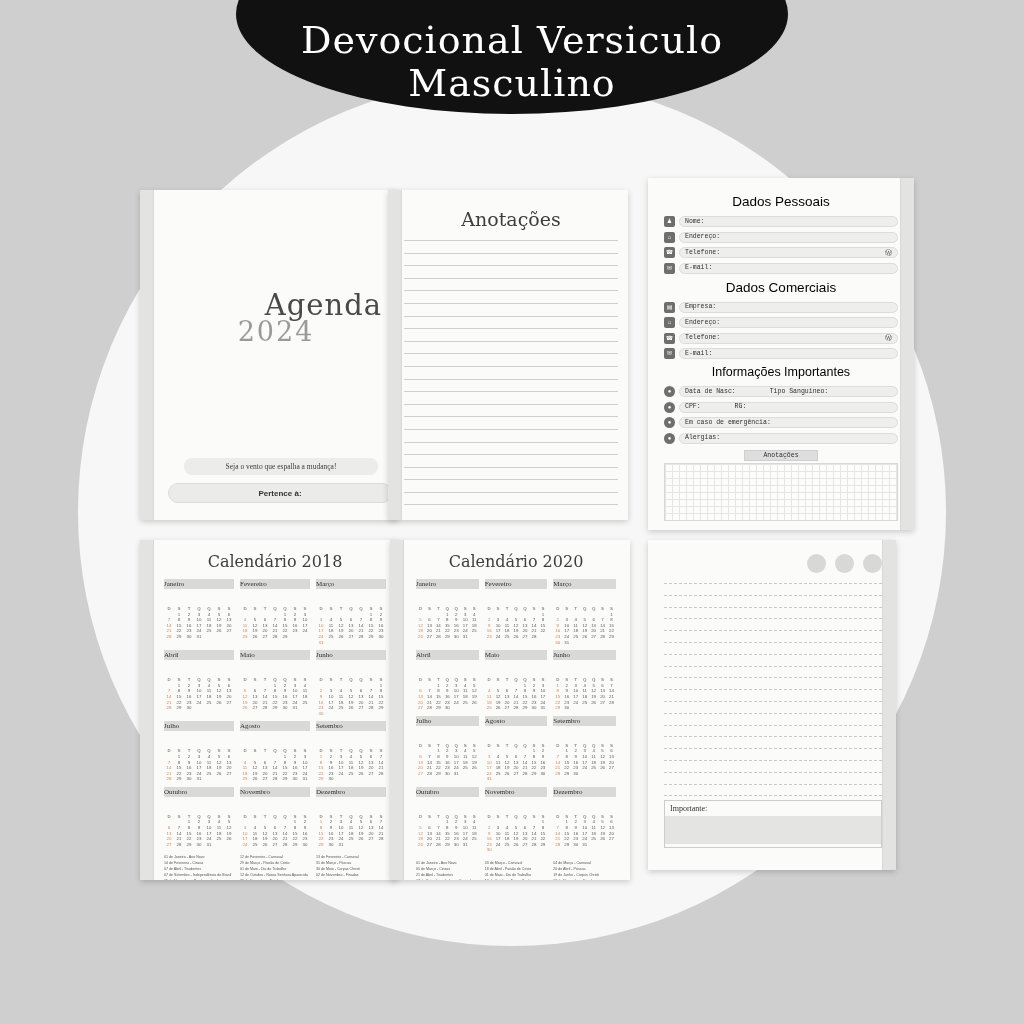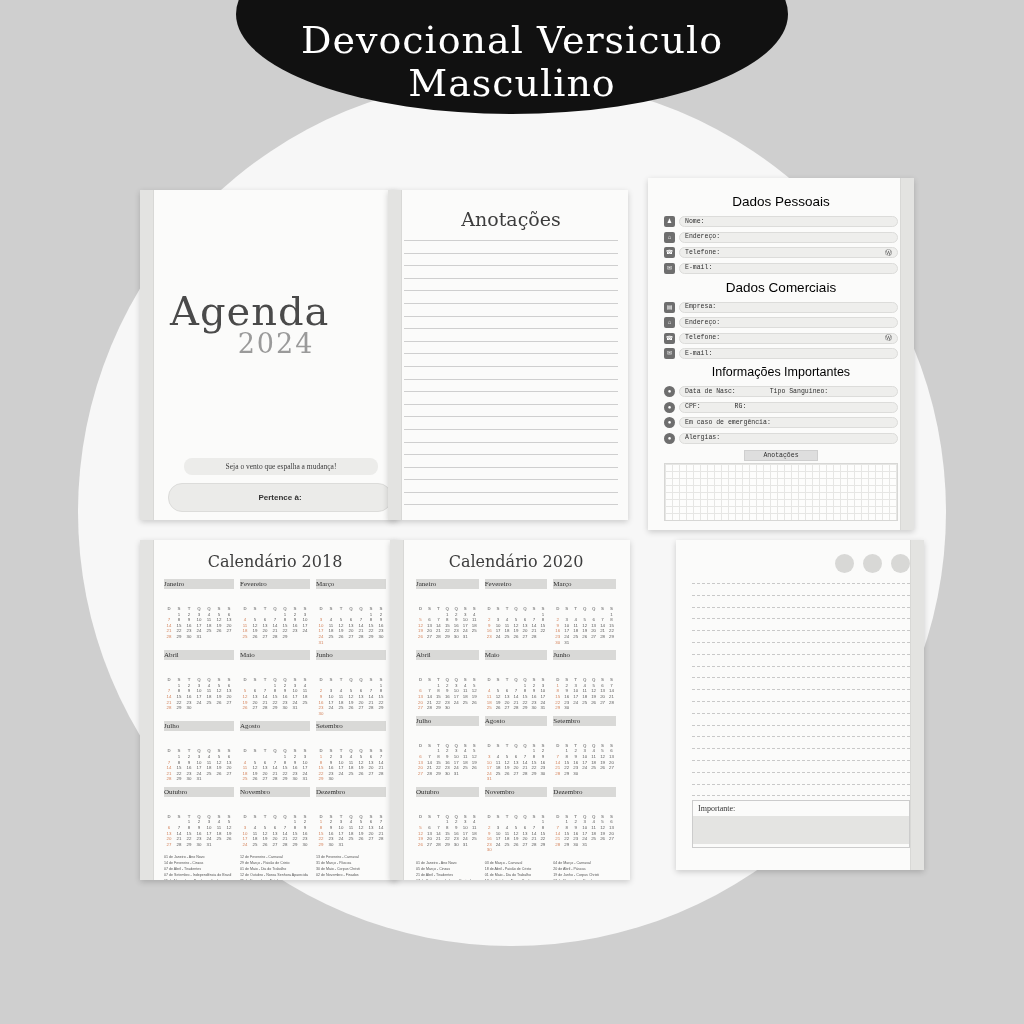--- a/index.html
+++ b/index.html
@@ -62,23 +62,23 @@
     background: #e3e3e1;
     border-right: 1px solid #d8d8d6;
   }
   .sheet.right-spine .spine { left: auto; right: 0; border-right: none; border-left: 1px solid #d8d8d6; }
 
   
   #cover { left: 140px; top: 190px; width: 258px; height: 330px; }
   .cover-inner { position: absolute; left: 14px; right: 0; top: 0; bottom: 0; padding: 10px 16px; }
   .cover-title {
     font-family: "DejaVu Serif", serif;
-    font-size: 40px;
+    font-size: 29px;
     color: #4a4a4a;
-    text-align: left;
+    text-align: right;
     margin-top: 88px;
     letter-spacing: 1px;
   }
   .cover-year {
     font-family: "DejaVu Serif", serif;
     font-size: 27px;
     color: #9a9a9a;
     text-align: center;
     margin-top: -6px;
     letter-spacing: 2px;
@@ -91,21 +91,21 @@
     font-size: 7.5px;
     color: #3c3c3c;
     padding: 4px 4px;
     font-family: "Liberation Serif", serif;
   }
   .cover-owner {
     position: absolute; left: 14px; right: 6px; top: 293px;
     background: #ebebe9;
     border: 1px solid #dcdcda;
     border-radius: 14px;
-    height: 29px;
+    height: 20px;
     font-size: 8px;
     color: #333;
     display: flex; align-items: center; justify-content: center;
     font-weight: bold;
   }
 
   
   #notes { left: 388px; top: 190px; width: 240px; height: 330px; }
   .notes-inner { position: absolute; left: 16px; right: 10px; top: 0; bottom: 0; }
   .notes-title {
@@ -212,21 +212,21 @@
   .holidays {
     margin-top: 7px;
     display: grid; grid-template-columns: repeat(3, 1fr);
     gap: 0 6px;
     font-size: 3.6px;
     color: #555;
     line-height: 6px;
   }
 
   
-  #lined { left: 648px; top: 540px; width: 248px; height: 330px; margin-left: 28px; }
+  #lined { left: 648px; top: 540px; width: 248px; height: 330px; }
   .lined-inner { position: absolute; left: 16px; right: 14px; top: 0; bottom: 0; }
   .dots-row { display: flex; gap: 9px; justify-content: flex-end; margin-top: 14px; }
   .dot { width: 19px; height: 19px; border-radius: 50%; background: #d8d8d6; }
   .dash-rule { border-top: 1px dashed #c9c9c9; height: 0; margin-bottom: 10.8px; }
   .important-box {
     position: absolute; left: 0; right: 0; bottom: 22px;
     height: 48px;
     border: 1px solid #cccccc;
     background: #fbfbfa;
   }

